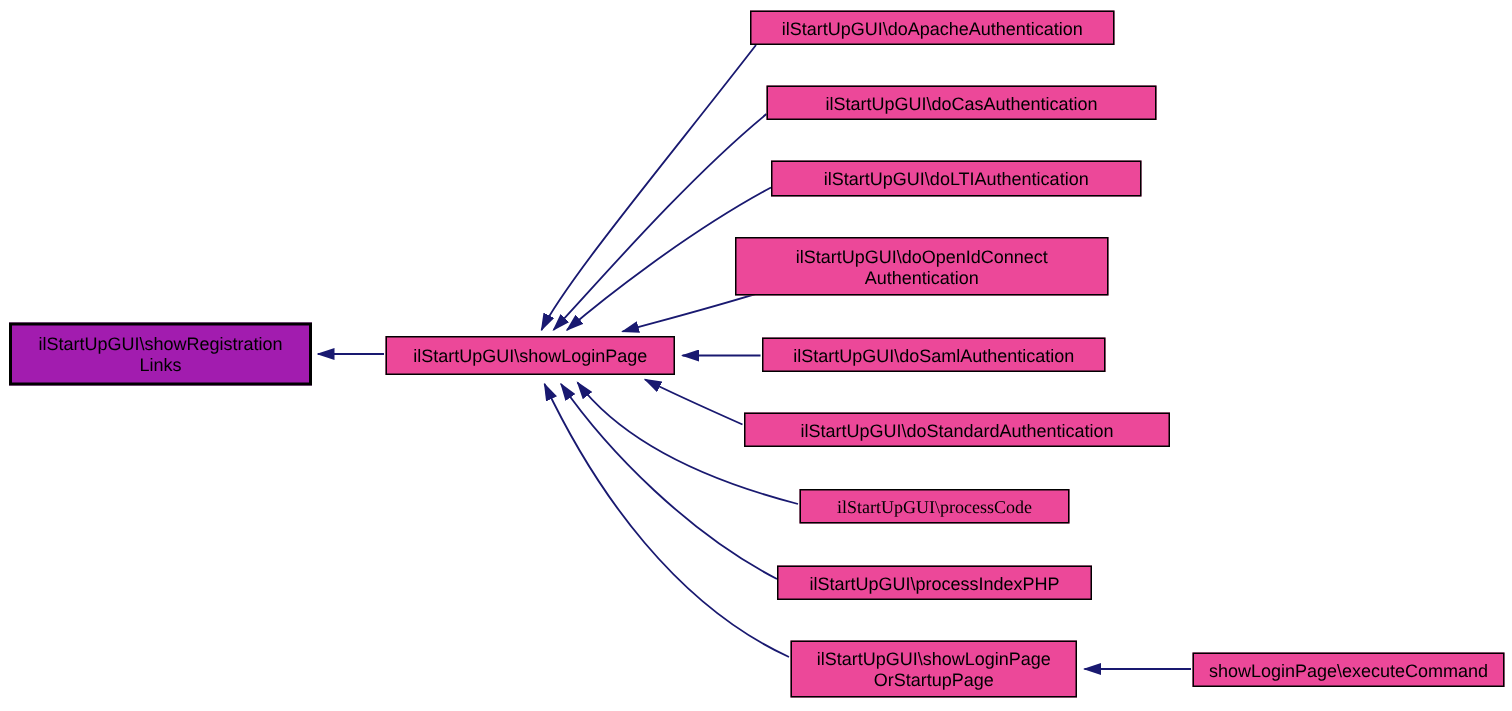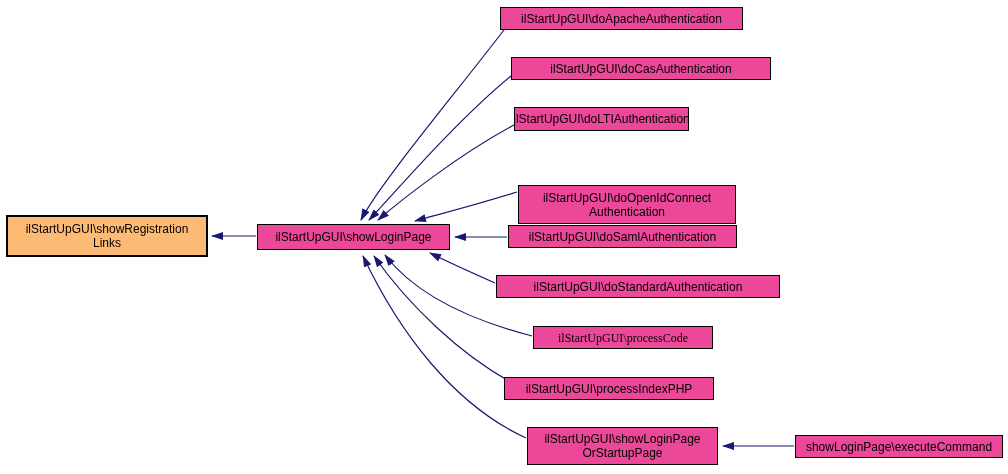--- a/index.html
+++ b/index.html
@@ -36,21 +36,21 @@
     font-size: 12px;
     line-height: 14px;
     display: flex;
     align-items: center;
     justify-content: center;
     text-align: center;
     white-space: pre-line;
     cursor: pointer;
   }
   .node.highlight {
-    background: #fdba74;
+    background: #a21caf;
     border-width: 2px;
     cursor: default;
   }
 </style>
 </head>
 <body>
 
 <div id="canvas">
 
   <svg id="edges" viewBox="0 0 1008 474" xmlns="http://www.w3.org/2000/svg">
@@ -74,31 +74,31 @@
 
   <div class="node highlight" style="left:6px; top:215px; width:202px; height:42px;">ilStartUpGUI\showRegistration
 Links</div>
 
   <div class="node" style="left:257px; top:224px; width:193px; height:26px;">ilStartUpGUI\showLoginPage</div>
 
   <div class="node" style="left:500px; top:7px; width:243px; height:23px;">ilStartUpGUI\doApacheAuthentication</div>
 
   <div class="node" style="left:511px; top:57px; width:260px; height:23px;">ilStartUpGUI\doCasAuthentication</div>
 
-  <div class="node" style="left:514px; top:107px; width:175px; height:24px;">ilStartUpGUI\doLTIAuthentication</div>
+  <div class="node" style="left:514px; top:107px; width:247px; height:24px;">ilStartUpGUI\doLTIAuthentication</div>
 
-  <div class="node" style="left:518px; top:158px; width:218px; height:39px;margin-top:27px;">ilStartUpGUI\doOpenIdConnect
+  <div class="node" style="left:490px; top:158px; width:249px; height:39px;">ilStartUpGUI\doOpenIdConnect
 Authentication</div>
 
   <div class="node" style="left:508px; top:225px; width:229px; height:23px;">ilStartUpGUI\doSamlAuthentication</div>
 
   <div class="node" style="left:496px; top:275px; width:284px; height:23px;">ilStartUpGUI\doStandardAuthentication</div>
 
   <div class="node" style="left:533px; top:326px; width:180px; height:23px;font-family:Liberation Serif, serif;">ilStartUpGUI\processCode</div>
 
-  <div class="node" style="left:504px; top:377px; width:210px; height:23px;">ilStartUpGUI\processIndexPHP</div>
+  <div class="node" style="left:518px; top:377px; width:210px; height:23px;">ilStartUpGUI\processIndexPHP</div>
 
   <div class="node" style="left:527px; top:427px; width:191px; height:38px;">ilStartUpGUI\showLoginPage
 OrStartupPage</div>
 
   <div class="node" style="left:795px; top:435px; width:208px; height:23px;">showLoginPage\executeCommand</div>
 
 </div>
 
 </body></html>

